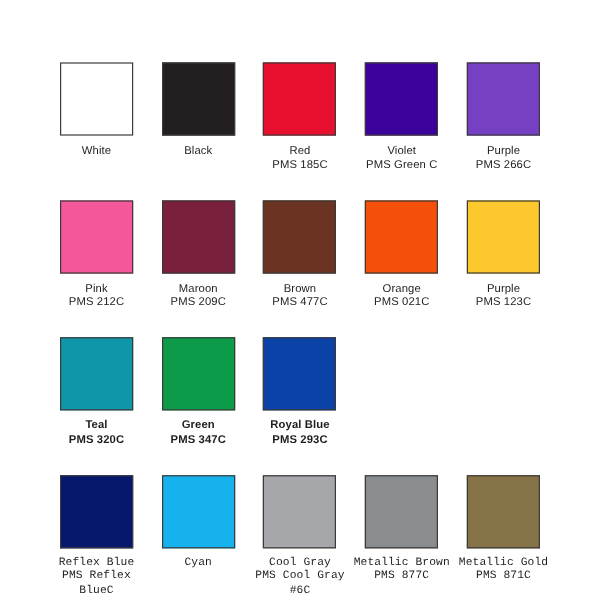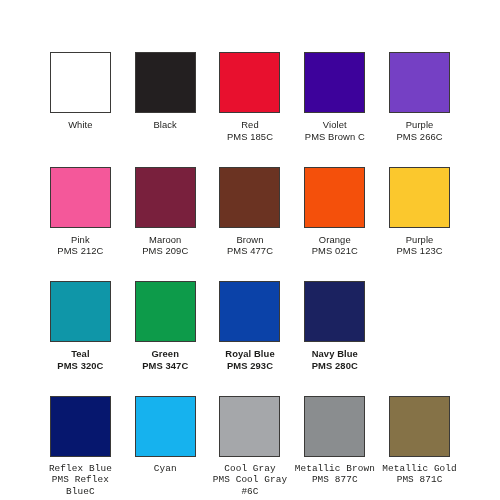--- a/index.html
+++ b/index.html
@@ -68,21 +68,21 @@
       <div class="swatch-cell">
         <div class="swatch-chip" style="background-color: rgb(35, 31, 32);"></div>
         <div class="swatch-label"><span class="swatch-name">Black</span><span class="swatch-code"></span></div>
       </div>
       <div class="swatch-cell">
         <div class="swatch-chip" style="background-color: rgb(232, 16, 46);"></div>
         <div class="swatch-label"><span class="swatch-name">Red</span><span class="swatch-code">PMS 185C</span></div>
       </div>
       <div class="swatch-cell">
         <div class="swatch-chip" style="background-color: rgb(61, 2, 155);"></div>
-        <div class="swatch-label"><span class="swatch-name">Violet</span><span class="swatch-code">PMS Brown C</span></div>
+        <div class="swatch-label"><span class="swatch-name">Violet</span><span class="swatch-code">PMS Green C</span></div>
       </div>
       <div class="swatch-cell">
         <div class="swatch-chip" style="background-color: rgb(117, 64, 196);"></div>
         <div class="swatch-label"><span class="swatch-name">Purple</span><span class="swatch-code">PMS 266C</span></div>
       </div>
     </div>
     <div class="swatch-row r1">
       <div class="swatch-cell">
         <div class="swatch-chip" style="background-color: rgb(244, 88, 154);"></div>
         <div class="swatch-label"><span class="swatch-name">Pink</span><span class="swatch-code">PMS 212C</span></div>
@@ -110,24 +110,20 @@
         <div class="swatch-label"><span class="swatch-name">Teal</span><span class="swatch-code">PMS 320C</span></div>
       </div>
       <div class="swatch-cell">
         <div class="swatch-chip" style="background-color: rgb(13, 155, 74);"></div>
         <div class="swatch-label"><span class="swatch-name">Green</span><span class="swatch-code">PMS 347C</span></div>
       </div>
       <div class="swatch-cell">
         <div class="swatch-chip" style="background-color: rgb(11, 66, 168);"></div>
         <div class="swatch-label"><span class="swatch-name">Royal Blue</span><span class="swatch-code">PMS 293C</span></div>
       </div>
-      <div class="swatch-cell">
-        <div class="swatch-chip" style="background-color: rgb(27, 34, 96);"></div>
-        <div class="swatch-label"><span class="swatch-name">Navy Blue</span><span class="swatch-code">PMS 280C</span></div>
-      </div>
     </div>
     <div class="swatch-row r3">
       <div class="swatch-cell">
         <div class="swatch-chip" style="background-color: rgb(6, 23, 110);"></div>
         <div class="swatch-label"><span class="swatch-name">Reflex Blue</span><span class="swatch-code">PMS Reflex BlueC</span></div>
       </div>
       <div class="swatch-cell">
         <div class="swatch-chip" style="background-color: rgb(22, 178, 238);"></div>
         <div class="swatch-label"><span class="swatch-name">Cyan</span><span class="swatch-code"></span></div>
       </div>

